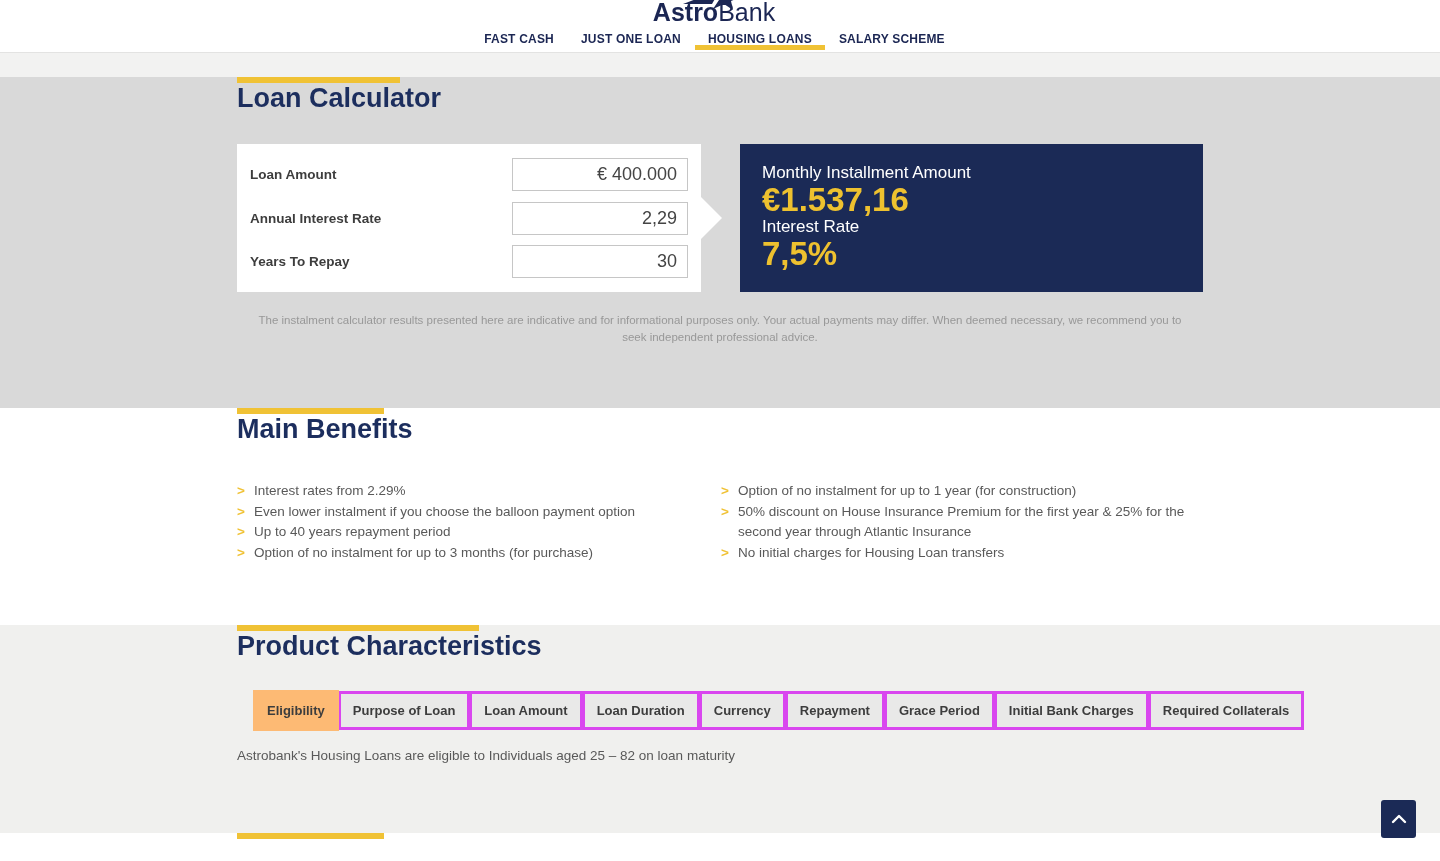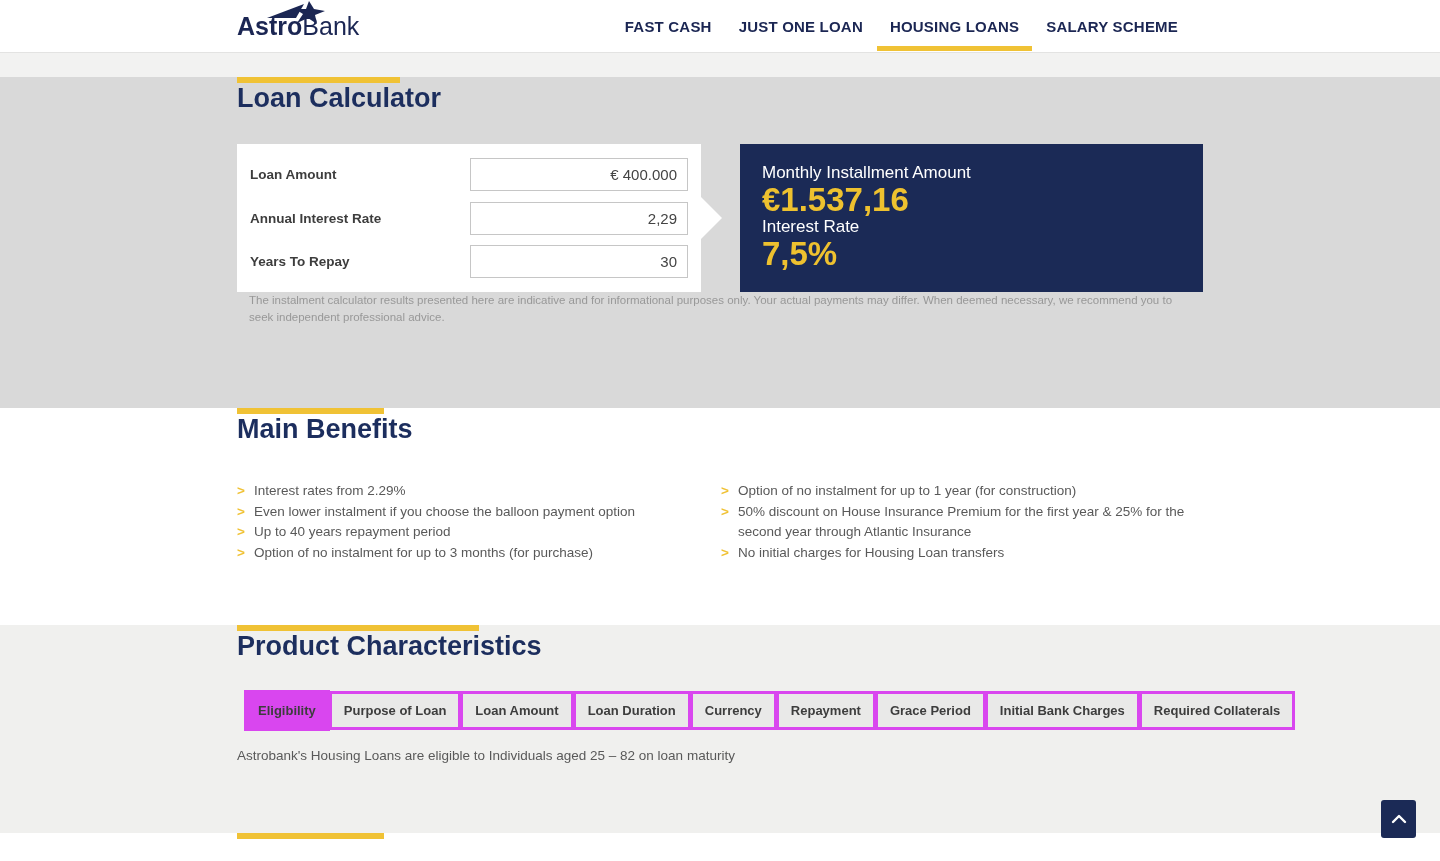--- a/index.html
+++ b/index.html
@@ -2,27 +2,27 @@
 <html><head>
 <meta charset="utf-8">
 <style>
   * { margin:0; padding:0; box-sizing:border-box; }
   html,body { width:1440px; height:861px; overflow:hidden; background:#ffffff;
               font-family:"Liberation Sans", sans-serif; }
 
   
   .header { height:53px; background:#ffffff; border-bottom:1px solid #e3e3e2;
             display:flex; align-items:center; justify-content:space-between;
-            padding:0 249px 0 237px; position:relative; }
+            padding:0 249px 0 237px; position:relative;flex-direction:column; }
   .logo { position:relative; color:#1b2653; font-size:25px; line-height:25px; cursor:pointer; }
   .logo .bold { font-weight:bold; }
   .logo .star { position:absolute; left:30px; top:-13px; }
   .nav { display:flex; align-items:stretch; height:53px; }
   .nav-item { display:flex; align-items:center; padding:0 13px; margin-left:1px;
-              font-size:15px; font-weight:bold; color:#1b2653; letter-spacing:.2px;
+              font-size:12px; font-weight:bold; color:#1b2653; letter-spacing:.2px;
               position:relative; cursor:pointer; }
   .nav-item.active::after { content:""; position:absolute; left:0; right:0; bottom:2px;
               height:5px; background:#f0c235; }
 
   
   .container { width:966px; margin:0 auto 0 237px; }
   .accent-bar { height:6px; background:#f0c235; }
   .bar-sm { width:147px; } .bar-md { width:163px; } .bar-lg { width:242px; }
   .section-title { color:#1c2e5e; font-weight:bold; font-size:27px; }
 
@@ -32,45 +32,45 @@
   
   .sec-calc { height:331px; background:#d9d9d9; }
   .calc-row { display:flex; align-items:flex-start; margin-top:30px; position:relative; }
   .calc-card { width:464px; height:148px; background:#ffffff; padding:14px 13px;
                display:flex; flex-direction:column; justify-content:space-between; position:relative; }
   .calc-card::after { content:""; position:absolute; right:-21px; top:53px;
                border-left:21px solid #ffffff; border-top:21px solid transparent;
                border-bottom:21px solid transparent; }
   .field-row { display:flex; align-items:center; }
   .field-label { flex:1; font-size:13.5px; font-weight:bold; color:#3d3d3d; }
-  .field-input { width:218px; height:33px; border:1px solid #c6c6c6; background:#fff;
-                 text-align:right; padding:15px 10px; font-size:15px; color:#444;
+  .field-input { width:176px; height:33px; border:1px solid #c6c6c6; background:#fff;
+                 text-align:right; padding:15px 10px; font-size:18px; color:#444;
                  font-family:"Liberation Sans", sans-serif; }
   .result-box { width:463px; height:148px; background:#1b2a56; margin-left:39px;
                 padding:19px 22px; }
   .result-label { color:#ffffff; font-weight:normal; font-size:17px; line-height:20px; }
   .result-value { color:#eec12f; font-weight:bold; font-size:33px; line-height:34px; }
-  .disclaimer { text-align:left; font-size:11.5px; line-height:17px;
+  .disclaimer { margin-top:20px; text-align:center; font-size:11.5px; line-height:17px;
                 color:#989898; padding:0 12px; }
 
   
   .sec-benefits { height:217px; background:#ffffff; }
   .benefit-cols { display:flex; margin-top:36px; }
   .benefit-col { width:502px; }
   .benefit-col + .benefit-col { margin-left:2px; }
   .benefit-item { display:flex; font-size:13.5px; color:#595959; line-height:20.5px; }
   .chev { color:#f0c235; font-weight:bold; margin-right:9px; font-size:13.5px; }
 
   
   .sec-char { height:208px; background:#f0f0ee; }
   .tabs { display:flex; align-items:center; margin-top:28px; height:41px; }
   .tab { background:#e9e9e8; border:3px solid #d946ef; margin-left:-1px;
          padding:9px 12px; font-size:13px; font-weight:bold; color:#3d3d3d;
          white-space:nowrap; cursor:pointer; }
-  .tab.active { background:#d946ef; border:none; padding:13px 14px; margin-left:7px;
+  .tab.active { background:#fdba74; border:none; padding:13px 14px; margin-left:16px;
          position:relative; z-index:2; }
   .tab-content { margin-top:17px; font-size:13.5px; color:#595959; }
 
   
   .sec-footer { height:28px; background:#ffffff; }
 
   
   .scroll-top { position:absolute; right:24px; top:800px; width:35px; height:38px;
                 background:#1b2a56; border-radius:3px; display:flex; align-items:center;
                 justify-content:center; cursor:pointer; }

